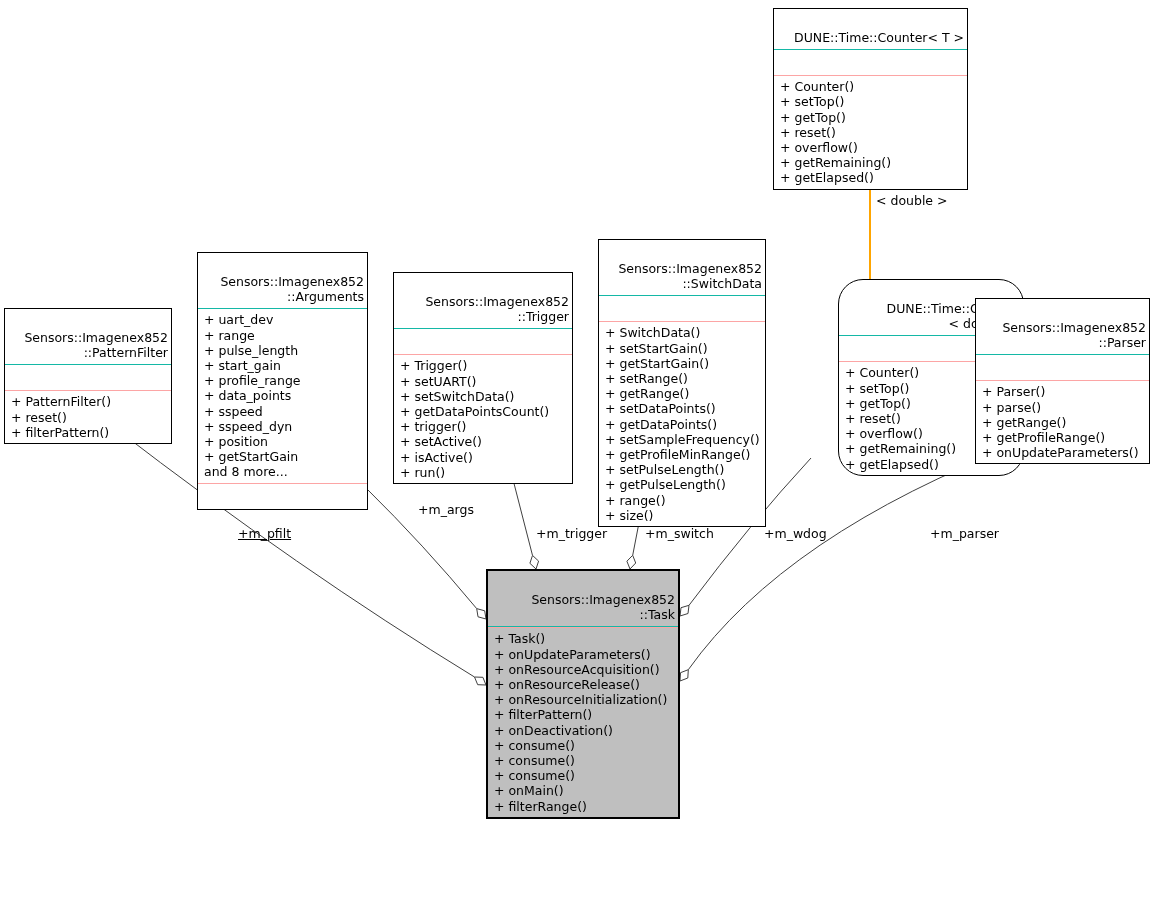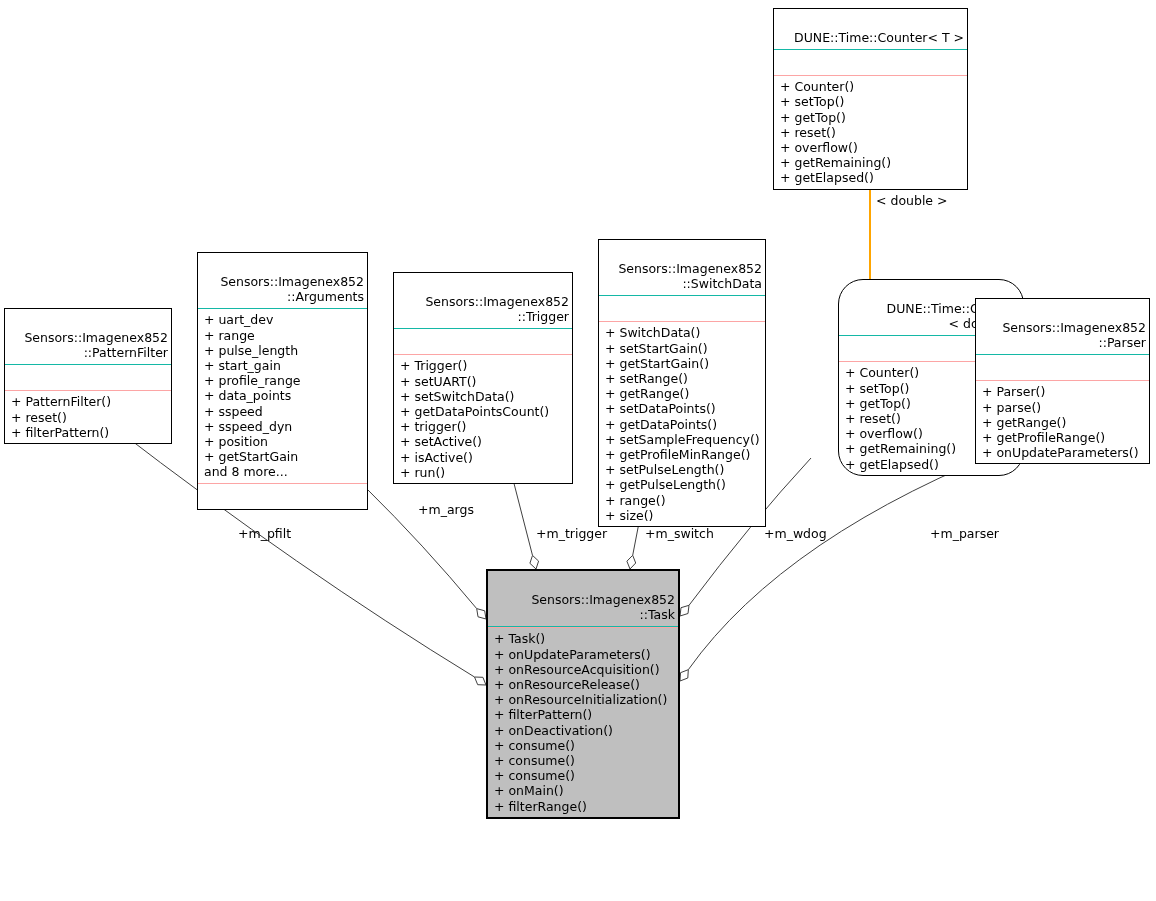--- a/index.html
+++ b/index.html
@@ -25,21 +25,21 @@
 
   #box-counter-t      { left:773px; top:8px;   width:195px; }
   #box-pattern-filter { left:4px;   top:308px; width:168px; }
   #box-arguments      { left:197px; top:252px; width:171px; }
   #box-trigger        { left:393px; top:272px; width:180px; }
   #box-switch-data    { left:598px; top:239px; width:168px; }
   #box-counter-double { left:838px; top:279px; width:186px;border-radius:25px; }
   #box-parser         { left:975px; top:298px; width:175px; }
   #box-task           { left:486px; top:569px; width:194px; }
 
-  #lbl-m-pfilt   { left:238px; top:527px; }
+  #lbl-m-pfilt   { left:238px; top:527px;text-decoration:underline; }
   #lbl-m-args    { left:418px; top:503px; }
   #lbl-m-trigger { left:536px; top:527px; }
   #lbl-m-switch  { left:645px; top:527px; }
   #lbl-m-wdog    { left:764px; top:527px; }
   #lbl-m-parser  { left:930px; top:527px; }
   #lbl-double    { left:876px; top:194px; }
 </style>
 </head>
 <body>
 

